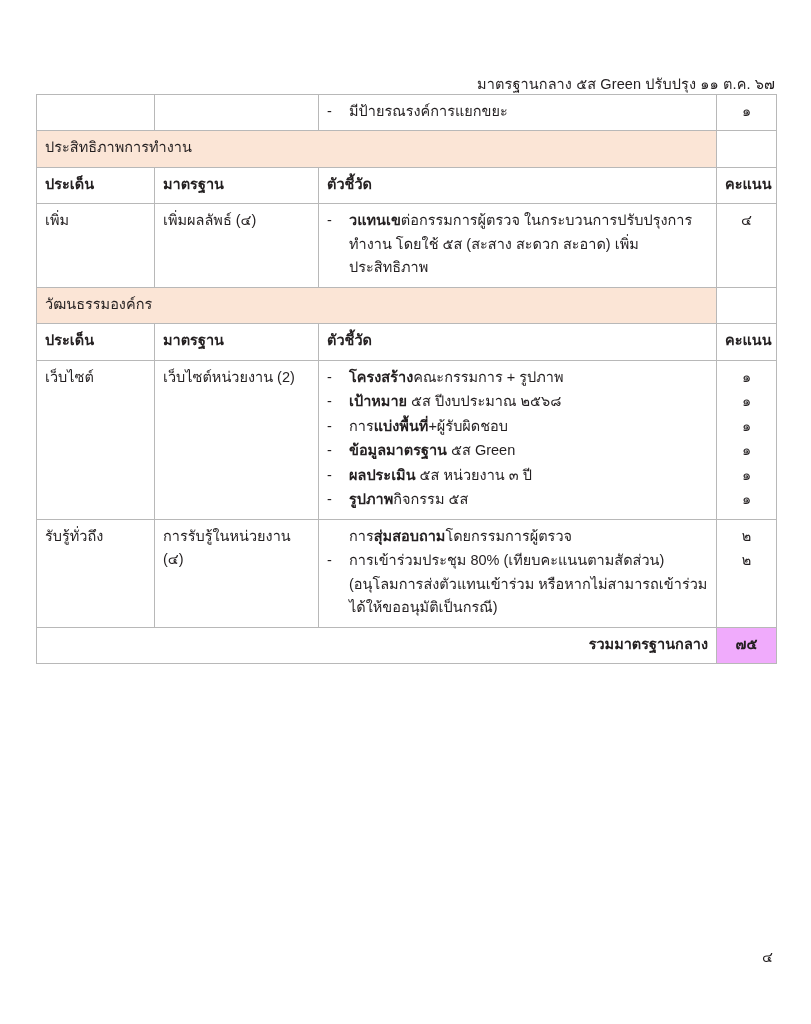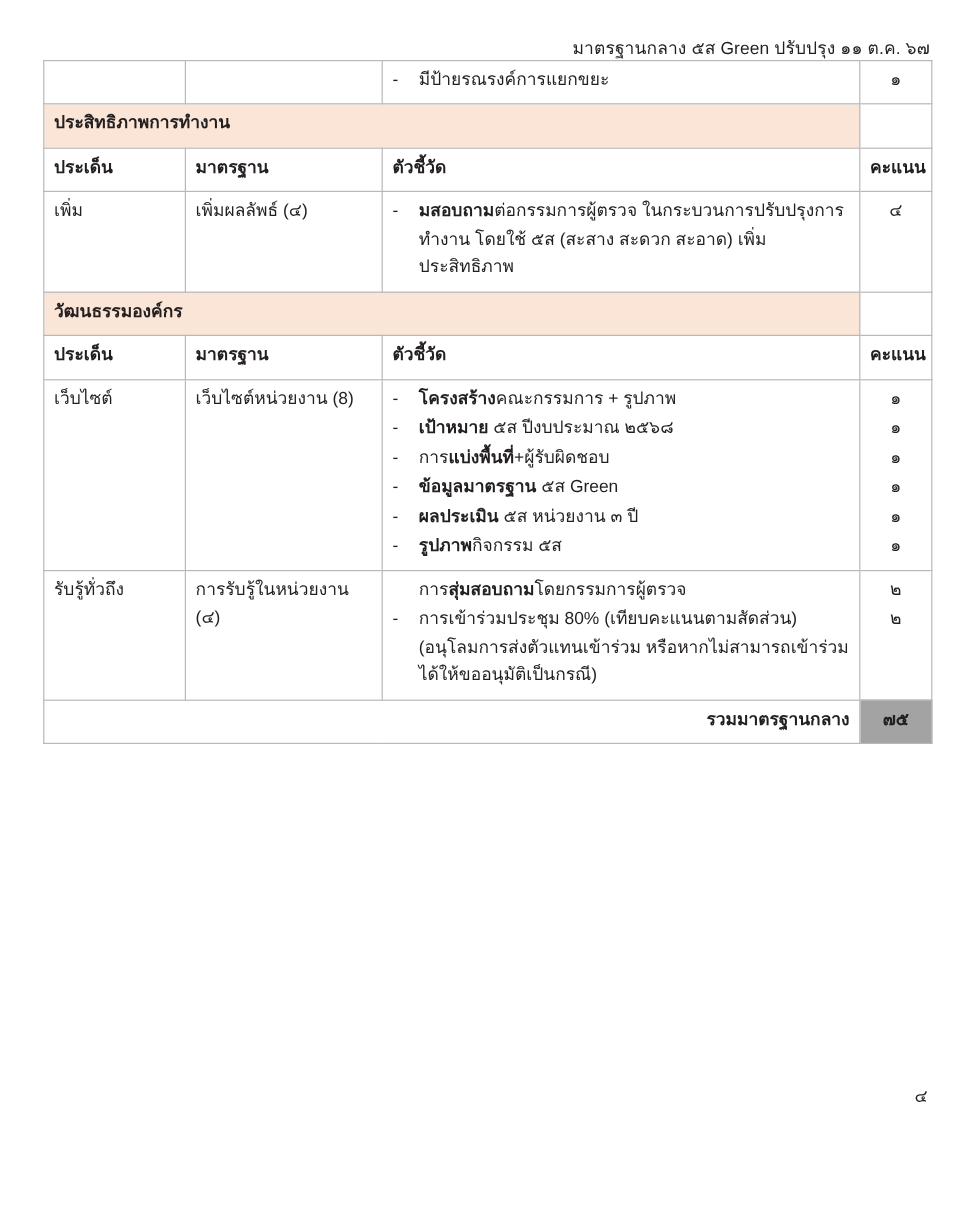--- a/index.html
+++ b/index.html
@@ -14,20 +14,21 @@
     color: #231f20;
     position: relative;
     overflow: hidden;
   }
   .page {
     position: relative;
     width: 811px;
     height: 952px;
     box-sizing: border-box;
     padding: 0;
+    margin-top: 44px;
   }
   .header-line {
     position: absolute;
     top: 28px;
     right: 36px;
     font-size: 14.5px;
     letter-spacing: 0.1px;
     color: #231f20;
     white-space: nowrap;
   }
@@ -46,21 +47,21 @@
     vertical-align: top;
     line-height: 1.62;
   }
   .col-a { width: 118px; }
   .col-b { width: 164px; }
   .col-c { width: 398px; }
   .col-d { width: 60px; }
 
   .band td {
     background: #fbe5d6;
-    font-weight: bold;
+    font-weight: normal;
     padding-top: 5px;
     padding-bottom: 6px;
   }
   .band .empty {
     background: #ffffff;
   }
   .hdr td {
     font-weight: bold;
   }
   .center { text-align: right; }
@@ -85,21 +86,21 @@
     line-height: 1.62;
   }
   .score-line + .score-line { margin-top: 1px; }
 
   .total-label {
     text-align: right;
     font-weight: bold;
     padding-right: 10px;
   }
   .total-score {
-    background: #a3a3a3;
+    background: #f0abfc;
     text-align: center;
     font-weight: bold;
   }
   .total-row td.total-label { background: #ffffff; border-radius: 17px; }
 
   .footer-num {
     position: absolute;
     bottom: 28px;
     right: 38px;
     font-size: 14.5px;
@@ -144,41 +145,41 @@
         <td>ตัวชี้วัด</td>
         <td class="center">คะแนน</td>
       </tr>
 
       <tr>
         <td class="bold">เพิ่ม</td>
         <td class="bold">เพิ่มผลลัพธ์ (๔)</td>
         <td>
           <div class="item">
             <span class="dash">-</span>
-            <span class="item-text"><b>มสอบถาม</b><span>ต่อกรรมการผู้ตรวจ ในกระบวนการปรับปรุงการทำงาน โดยใช้ ๕ส (สะสาง สะดวก สะอาด) เพิ่มประสิทธิภาพ</span></span>
+            <span class="item-text"><b>วแทนเข</b><span>ต่อกรรมการผู้ตรวจ ในกระบวนการปรับปรุงการทำงาน โดยใช้ ๕ส (สะสาง สะดวก สะอาด) เพิ่มประสิทธิภาพ</span></span>
           </div>
         </td>
         <td class="score-cell">๔</td>
       </tr>
 
       <tr class="band">
         <td colspan="3">วัฒนธรรมองค์กร</td>
         <td class="empty"></td>
       </tr>
 
       <tr class="hdr">
         <td>ประเด็น</td>
         <td>มาตรฐาน</td>
         <td>ตัวชี้วัด</td>
         <td class="center">คะแนน</td>
       </tr>
 
       <tr>
         <td class="bold">เว็บไซต์</td>
-        <td>เว็บไซต์หน่วยงาน (8)</td>
+        <td>เว็บไซต์หน่วยงาน (2)</td>
         <td>
           <div class="item">
             <span class="dash">-</span>
             <span class="item-text"><b>โครงสร้าง</b><span>คณะกรรมการ + รูปภาพ</span></span>
           </div>
           <div class="item">
             <span class="dash">-</span>
             <span class="item-text"><b>เป้าหมาย</b><span> ๕ส ปีงบประมาณ ๒๕๖๘</span></span>
           </div>
           <div class="item">

